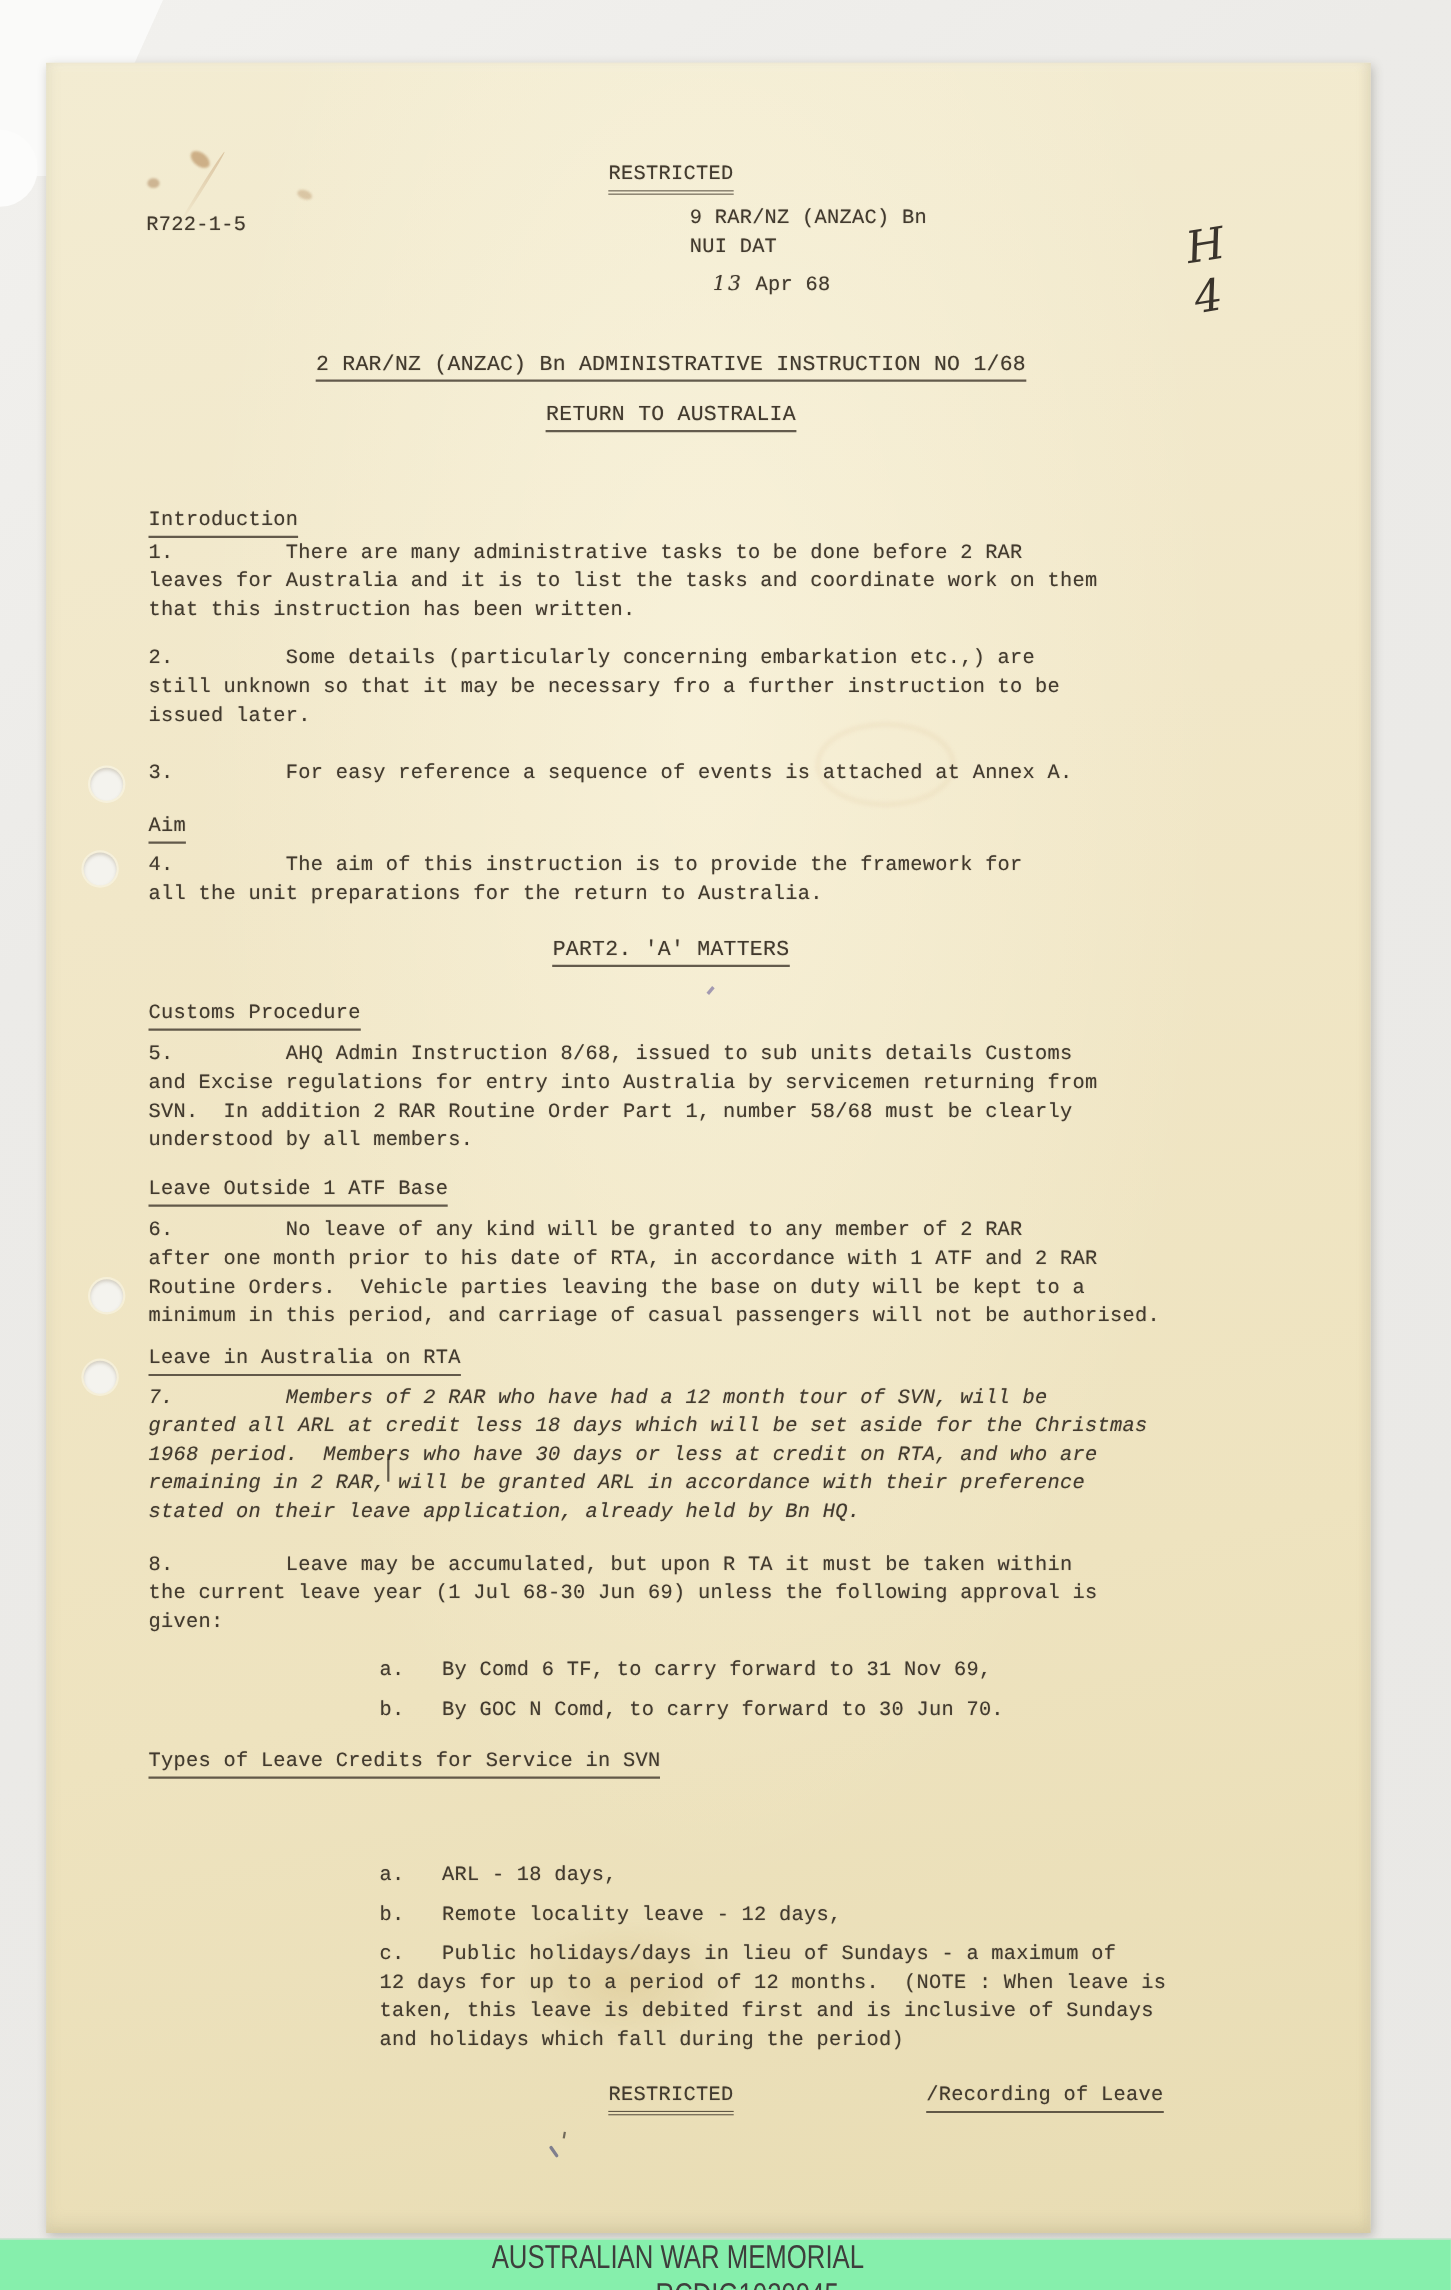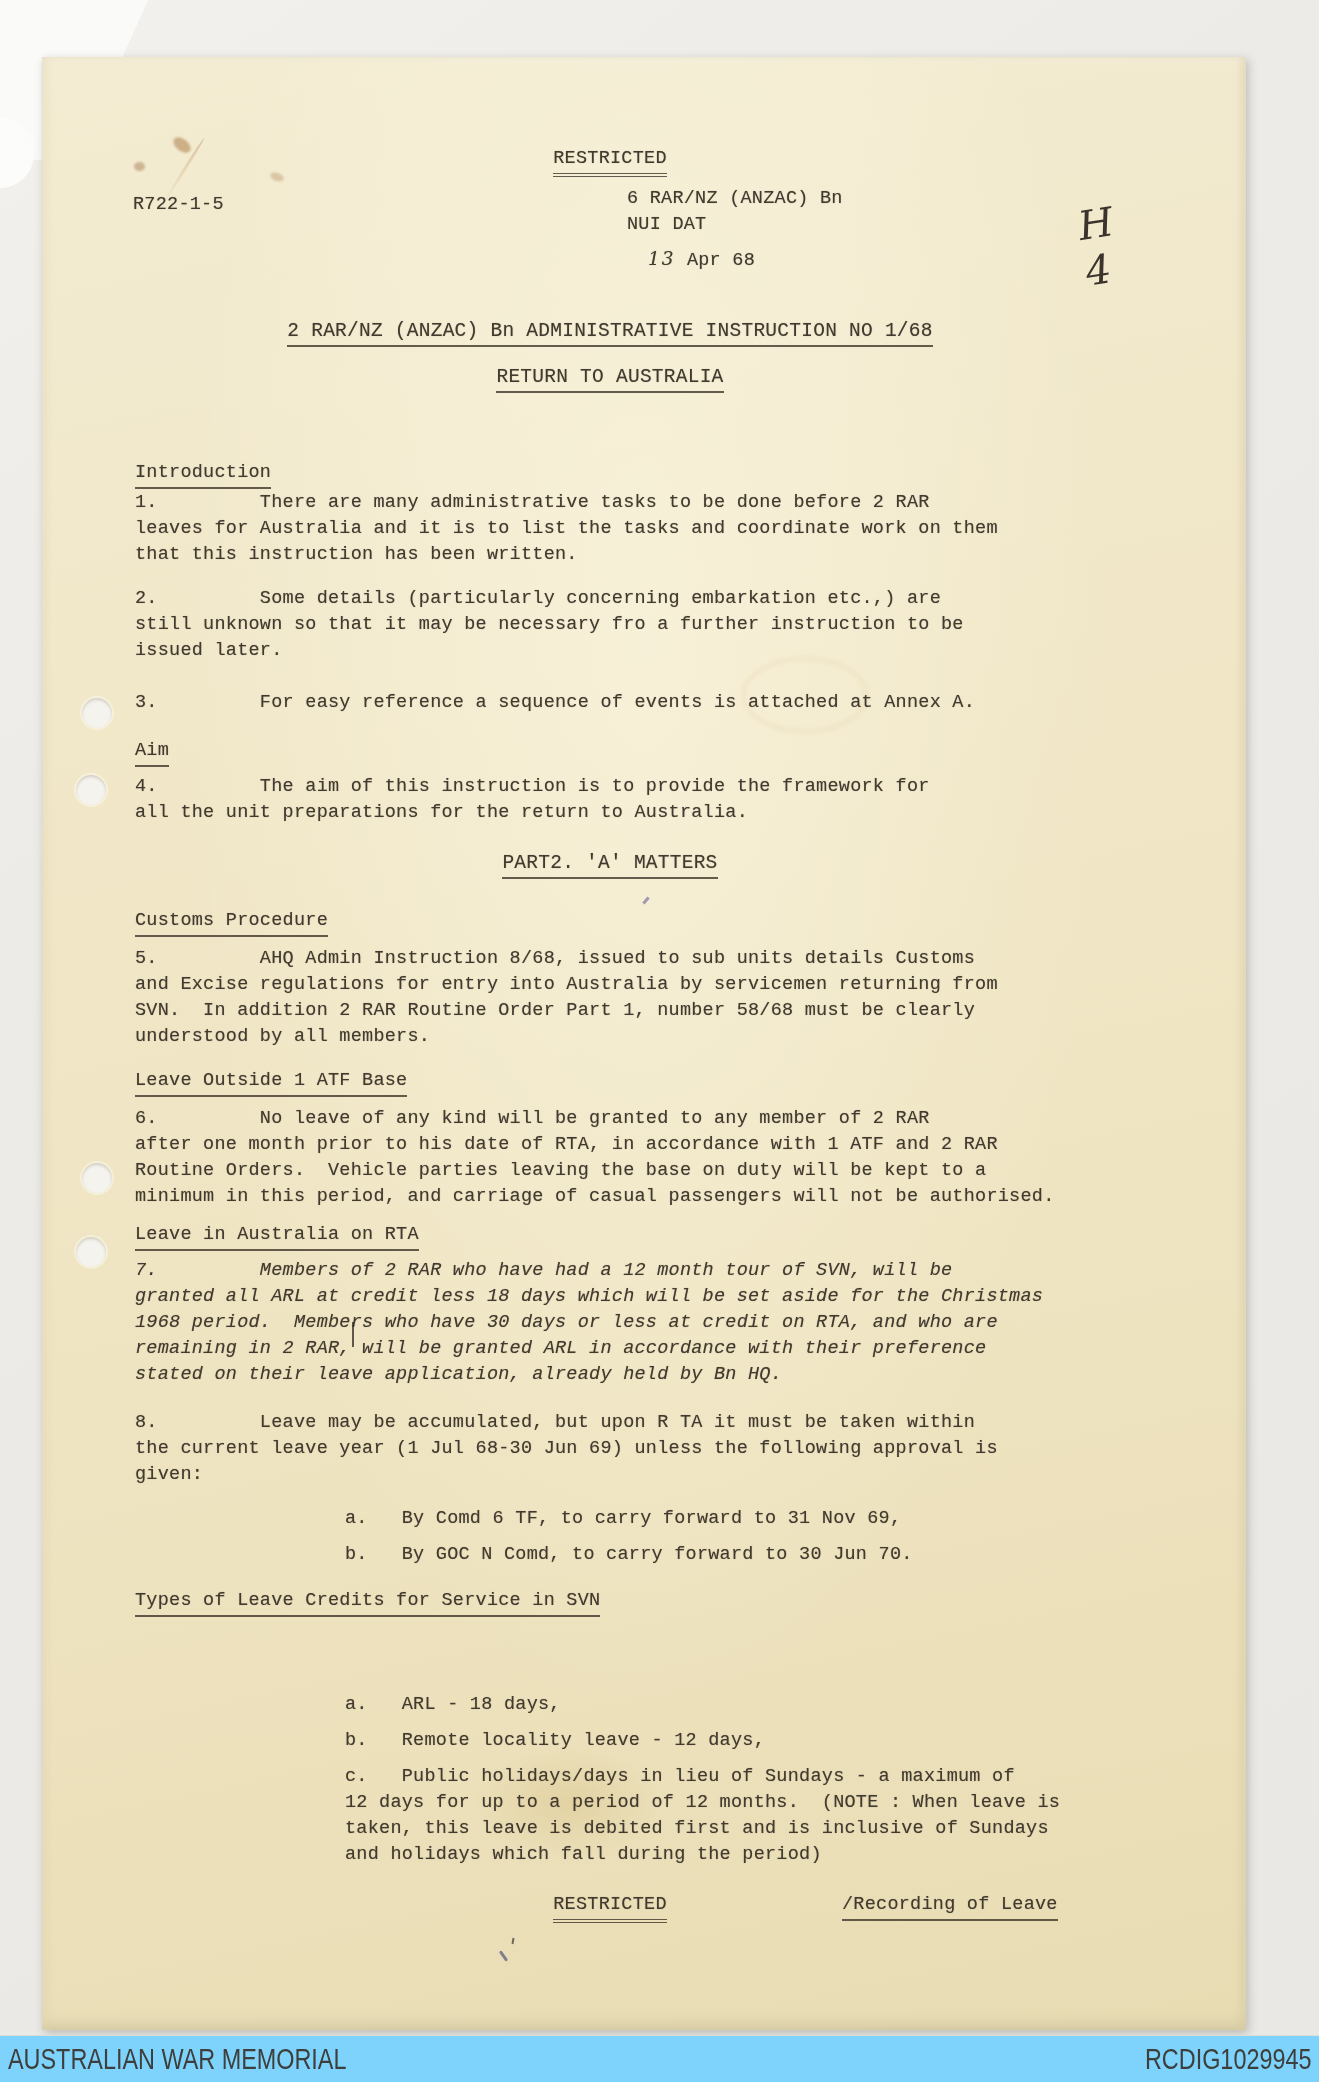--- a/index.html
+++ b/index.html
@@ -34,22 +34,22 @@
   .s2{left:92px;top:105px;width:11px;height:9px;background:rgba(150,100,55,.4);filter:blur(1px);}
   .s3{left:140px;top:75px;width:3px;height:78px;background:linear-gradient(rgba(172,120,68,.35),rgba(172,120,68,0));transform:rotate(32deg);}
   .s4{left:228px;top:116px;width:14px;height:8px;background:rgba(160,110,60,.3);transform:rotate(20deg);filter:blur(1px);}
   .ring{position:absolute;left:700px;top:600px;width:120px;height:70px;border:3px solid rgba(195,140,80,.12);border-radius:50%;filter:blur(2px);}
   .s5{position:absolute;left:430px;top:1690px;width:190px;height:110px;border-radius:50%;
       background:radial-gradient(rgba(205,175,105,.28),rgba(205,175,105,0) 70%);filter:blur(4px);}
   .penmark1{position:absolute;left:502px;top:1950px;width:3px;height:12px;background:rgba(70,75,120,.65);transform:rotate(-35deg);border-radius:2px;}
   .penmark2{position:absolute;left:512px;top:1938px;width:2px;height:6px;background:rgba(60,55,50,.7);transform:rotate(10deg);}
   .penmark3{position:absolute;left:642px;top:899px;width:8px;height:3px;background:rgba(95,85,150,.55);transform:rotate(-50deg);}
   .stroke-members{position:absolute;left:352px;top:1322px;width:2px;height:25px;background:rgba(48,42,34,.75);}
-  .bar{position:absolute;left:0;bottom:0;width:1319px;height:46px;background:#7dd3fc;
-       border-top:1px solid #dddcd8;display:flex;align-items:center;justify-content:space-between;}
+  .bar{position:absolute;left:0;bottom:0;width:1319px;height:46px;background:#86efac;
+       border-top:1px solid #dddcd8;display:flex;align-items:center;justify-content:space-between;flex-direction:column;}
   .bar span{font-family:"Liberation Sans",sans-serif;font-size:30px;color:#3e3e3c;font-weight:400;}
   .bar .l{transform:scaleX(.78);transform-origin:left center;margin-left:8px;}
   .bar .r{transform:scaleX(.78);transform-origin:right center;margin-right:8px;}
 </style>
 </head>
 <body>
 
 <div class="scan">
   <div class="bed"></div>
   <div class="bed-corner"></div>
@@ -66,21 +66,21 @@
     <div class="hole" style="left:34px;top:718px;"></div>
     <div class="hole" style="left:40px;top:1106px;"></div>
     <div class="hole" style="left:34px;top:1180px;"></div>
 
     <div class="content">
 
       <div class="t center" style="top:146px;"><span class="uu">RESTRICTED</span></div>
 
       <div class="t" style="left:133px;top:192px;">R722-1-5</div>
 
-      <div class="t" style="left:627px;top:186px;">6 RAR/NZ (ANZAC) Bn
+      <div class="t" style="left:627px;top:186px;">9 RAR/NZ (ANZAC) Bn
 NUI DAT</div>
 
       <div class="t" style="left:648px;top:246px;"><span class="hand-day">13</span><span> Apr 68</span></div>
 
       <div class="hand" style="left:1082px;top:200px;">H 4</div>
 
       <div class="t center big" style="top:318px;"><span class="u">2 RAR/NZ (ANZAC) Bn ADMINISTRATIVE INSTRUCTION NO 1/68</span></div>
 
       <div class="t center big" style="top:364px;"><span class="u">RETURN TO AUSTRALIA</span></div>
 

